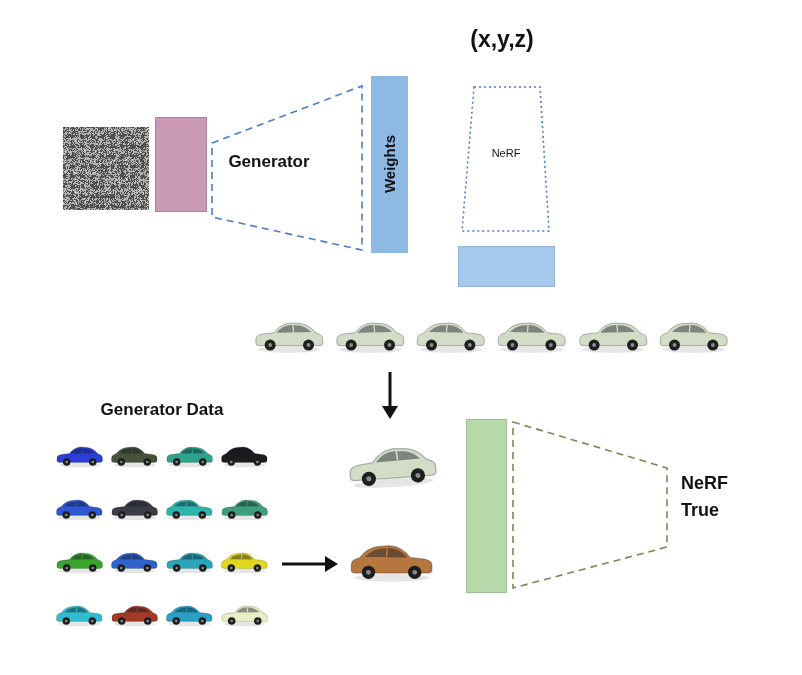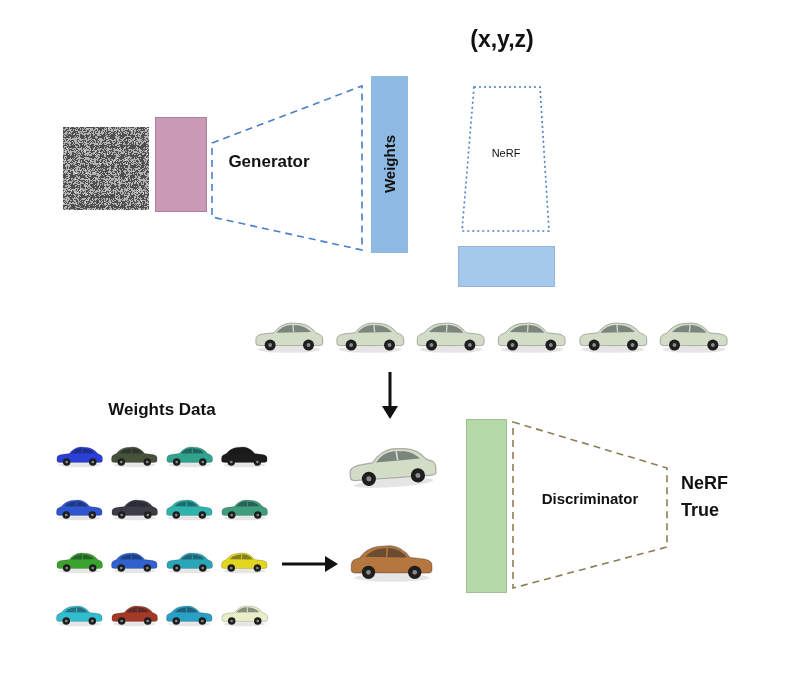--- a/index.html
+++ b/index.html
@@ -179,21 +179,21 @@
           <circle cx="90" cy="48" r="3" fill="#8a8a8a"></circle>
         </svg>
       </div>
     </div>
 
   <div class="abs arrow-down">
     <div class="shaft"></div>
     <div class="head"></div>
   </div>
 
-  <div class="abs training-label">Weights Data</div>
+  <div class="abs training-label">Generator Data</div>
   <div class="abs training-grid">
       <div class="car">
         <svg viewBox="0 0 120 62" xmlns="http://www.w3.org/2000/svg">
           <ellipse cx="60" cy="55" rx="48" ry="5" fill="rgba(0,0,0,0.10)"></ellipse>
           <path d="M9,45 L9,39 Q9,33 19,31 L37,29 Q47,15 63,14 L78,15 Q92,17 101,29 L108,32 Q112,34 112,40 L112,45 Q112,49 106,49 L15,49 Q9,49 9,45 Z" fill="#2b3fd6" stroke="rgba(0,0,0,0.28)" stroke-width="1.5" stroke-linejoin="round"></path>
           <path d="M41,29 Q49,18 63,17 L76,18 Q86,20 94,28 Z" fill="rgba(15,25,35,0.45)"></path>
           <line x1="66" y1="17" x2="67" y2="28" stroke="#2b3fd6" stroke-width="2"></line>
           <circle cx="31" cy="48" r="8.5" fill="#1e1e1e"></circle>
           <circle cx="31" cy="48" r="3" fill="#8a8a8a"></circle>
           <circle cx="90" cy="48" r="8.5" fill="#1e1e1e"></circle>
@@ -410,20 +410,19 @@
         <circle cx="90" cy="48" r="8.5" fill="#1e1e1e"></circle>
         <circle cx="90" cy="48" r="3" fill="#8a8a8a"></circle>
       </svg>
     </div>
 
   <div class="abs disc-block" style="background: rgb(181, 217, 168);"></div>
 
   <svg class="abs disc-trap" width="160" height="172" xmlns="http://www.w3.org/2000/svg">
     <polygon points="2,3 156,49 156,128 2,169" fill="none" stroke-width="1.6" stroke-dasharray="7 5" stroke="#8d7d52"></polygon>
   </svg>
-  <div class="abs disc-label">Discriminator</div>
 
   <div class="abs truefalse">
     <div>NeRF</div>
     <div>True</div>
   </div>
 
 </div>
 
 </body></html>

